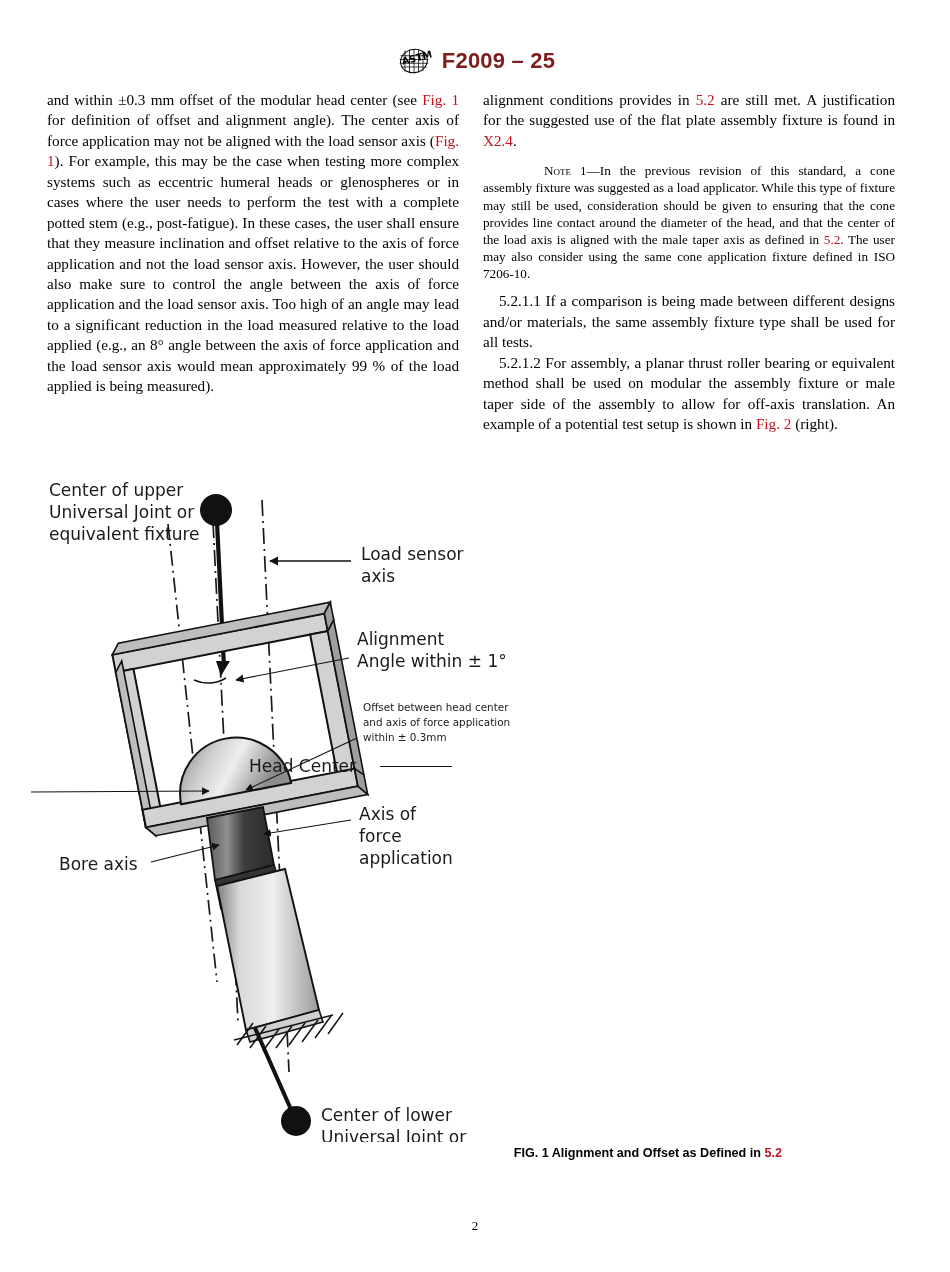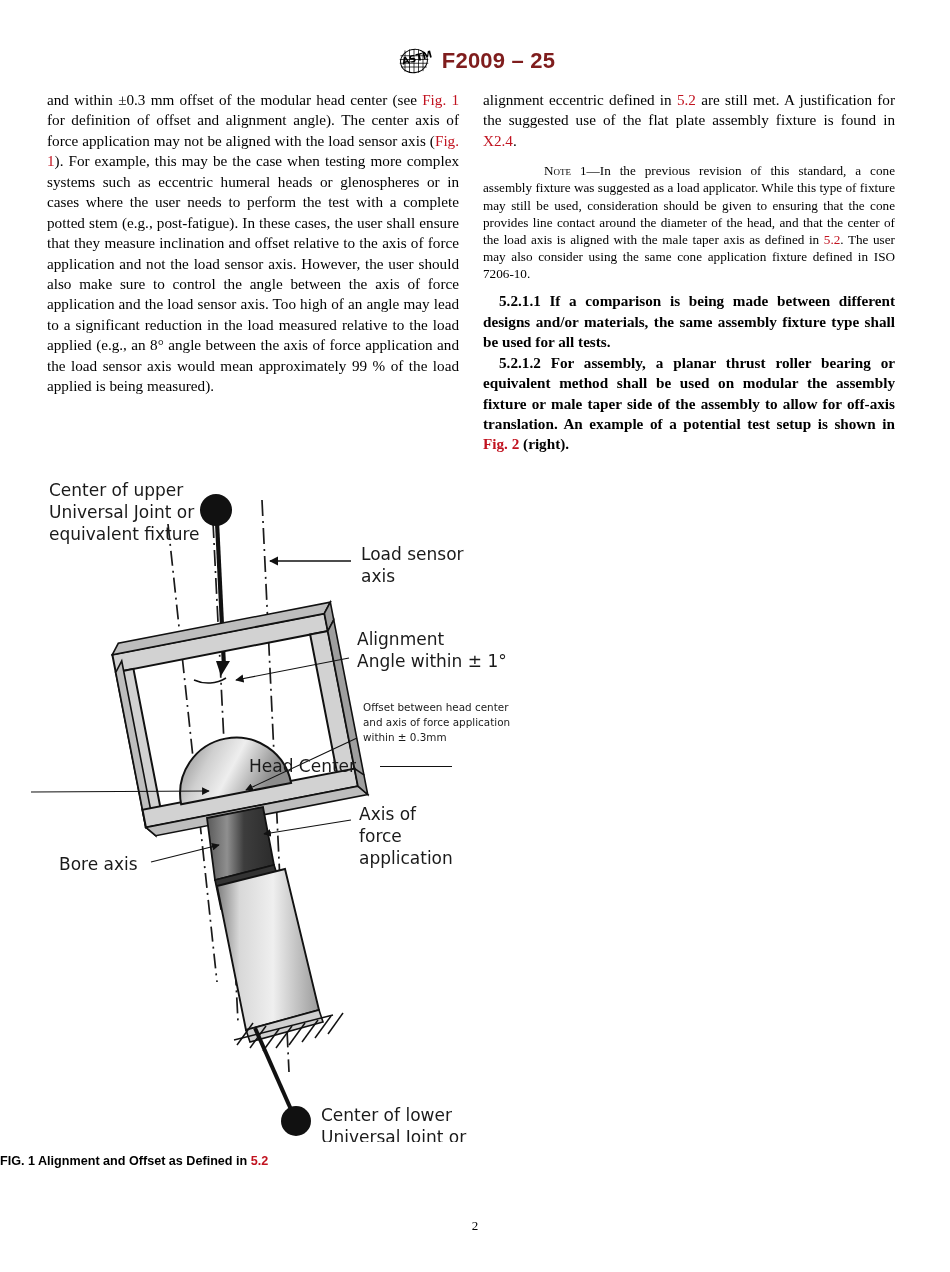--- a/index.html
+++ b/index.html
@@ -63,21 +63,20 @@
     line-height: 1.345;
     text-align: justify;
     text-justify: inter-word;
     hyphens: none;
   }
   p.body + p.body {
     margin-top: 0;
   }
   p.indent {
     text-indent: 16px;
-    font-weight: bold;
   }
   .xref {
     color: #c1121f;
   }
   .note {
     margin: 11px 0 0 0;
     font-size: 13.2px;
     line-height: 1.30;
     text-align: justify;
     text-indent: 16px;
@@ -93,22 +92,22 @@
     position: absolute;
     top: 462px;
     left: 0;
     width: 782px;
   }
   .figure-svg {
     display: block;
     margin: 0 auto;
   }
   .fig-caption {
-    margin-top: 12px;
-    text-align: left;
+    margin-top: 4px;
+    text-align: right;
     font-family: "Liberation Sans", sans-serif;
     font-weight: bold;
     font-size: 12.6px;
   }
   .fig-caption .xref { color: #c1121f; }
 
   
   .page-number {
     position: absolute;
     top: 1218px;
@@ -150,21 +149,21 @@
   </div>
 
   <div class="columns">
 
     <div class="col">
       <p class="body"><span>and within ±0.3 mm offset of the modular head center (see </span><span class="xref">Fig. 1</span><span> for definition of offset and alignment angle). The center axis of force application may not be aligned with the load sensor axis (</span><span class="xref">Fig. 1</span><span>). For example, this may be the case when testing more complex systems such as eccentric humeral heads or glenospheres or in cases where the user needs to perform the test with a complete potted stem (e.g., post-fatigue). In these cases, the user shall ensure that they measure inclination and offset relative to the axis of force application and not the load sensor axis. However, the user should also make sure to control the angle between the axis of force application and the load sensor axis. Too high of an angle may lead to a significant reduction in the load measured relative to the load applied (e.g., an 8° angle between the axis of force application and the load sensor axis would mean approximately 99 % of the load applied is being measured).</span></p>
 
     </div>
 
     <div class="col">
-      <p class="body"><span>alignment eccentric defined in </span><span class="xref">5.2</span><span> are still met. A justification for the suggested use of the flat plate assembly fixture is found in </span><span class="xref">X2.4</span><span>.</span></p>
+      <p class="body"><span>alignment conditions provides in </span><span class="xref">5.2</span><span> are still met. A justification for the suggested use of the flat plate assembly fixture is found in </span><span class="xref">X2.4</span><span>.</span></p>
 
       <p class="note"><span class="note-lead">Note</span><span> 1—In the previous revision of this standard, a cone assembly fixture was suggested as a load applicator. While this type of fixture may still be used, consideration should be given to ensuring that the cone provides line contact around the diameter of the head, and that the center of the load axis is aligned with the male taper axis as defined in </span><span class="xref">5.2</span><span>. The user may also consider using the same cone application fixture defined in ISO 7206-10.</span></p>
 
       <div class="spacer-sm"></div>
 
       <p class="body indent">5.2.1.1 If a comparison is being made between different designs and/or materials, the same assembly fixture type shall be used for all tests.</p>
 
       <p class="body indent"><span>5.2.1.2 For assembly, a planar thrust roller bearing or equivalent method shall be used on modular the assembly fixture or male taper side of the assembly to allow for off-axis translation. An example of a potential test setup is shown in </span><span class="xref">Fig. 2</span><span> (right).</span></p>
     </div>
   </div>

